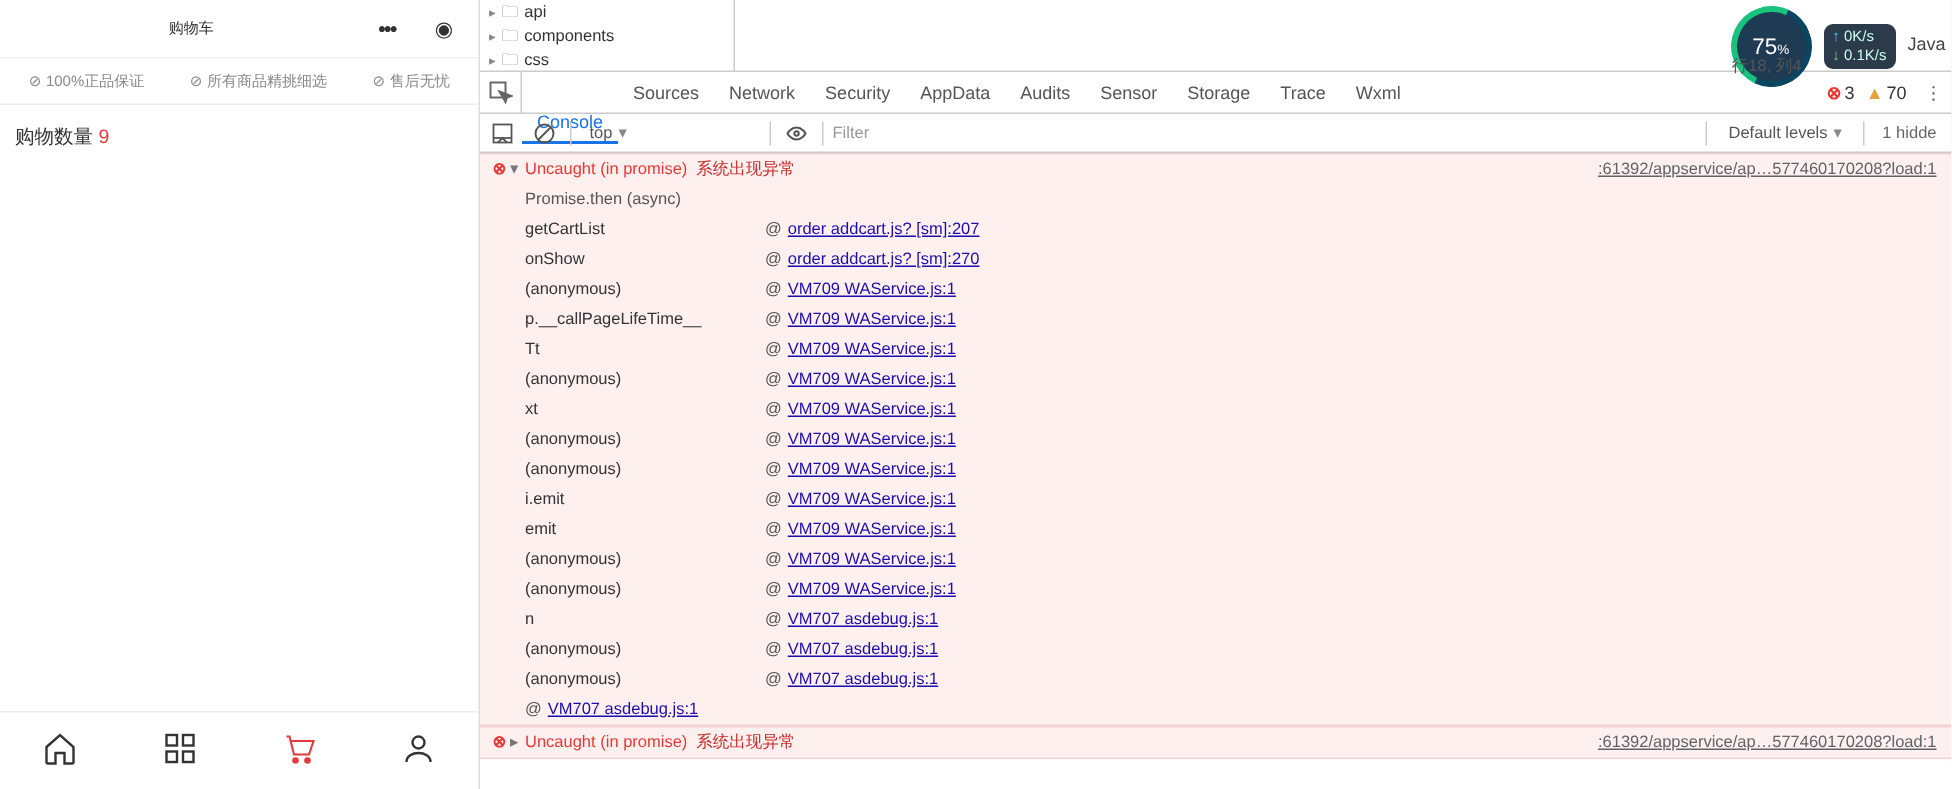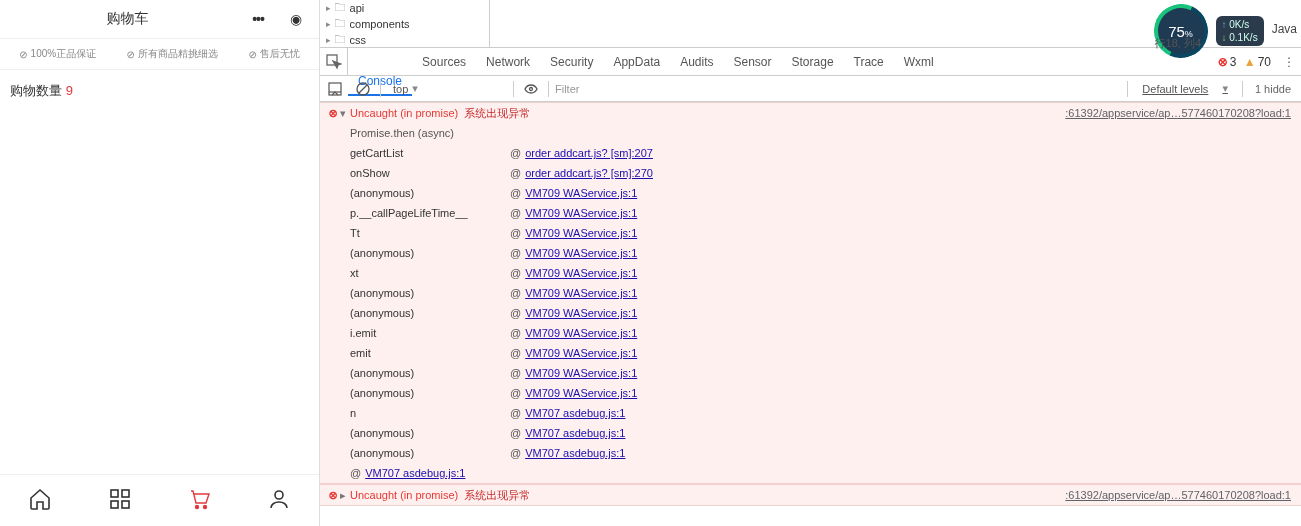--- a/index.html
+++ b/index.html
@@ -1,21 +1,21 @@
 <!DOCTYPE html>
 <html><head>
 <meta charset="utf-8">
 <style>
 * { margin: 0; padding: 0; box-sizing: border-box; font-family: -apple-system, "Segoe UI", Arial, sans-serif; }
 body { display: flex; width: 1301px; height: 526px; overflow: hidden; font-size: 12px; color: #333; background: #fff; }
 
 
 .app-preview { width: 320px; display: flex; flex-direction: column; border-right: 1px solid #ddd; }
 .app-header { display: flex; align-items: center; justify-content: space-between; padding: 6px 10px; height: 38px; }
-.app-title { flex: 1; text-align: center; font-size: 14px; font-weight: 500; }
+.app-title { flex: 1; text-align: center; font-size: 10px; font-weight: 500; }
 .app-header-right { display: flex; gap: 12px; align-items: center; }
 .pill-dots, .pill-target { width: 26px; height: 20px; display: flex; align-items: center; justify-content: center; }
 .pill-dots { font-weight: bold; font-size: 14px; letter-spacing: -1px; }
 .pill-target { font-size: 14px; }
 .promo-row { display: flex; justify-content: space-around; padding: 8px 4px; border-top: 1px solid #eee; border-bottom: 1px solid #eee; font-size: 10px; color: #888; }
 .promo-item { display: flex; align-items: center; gap: 3px; }
 .cart-summary { padding: 12px 10px; font-size: 13px; }
 .cart-count-num { color: #e4393c; }
 .app-spacer { flex: 1; }
 .app-tabbar { display: flex; justify-content: space-around; padding: 12px 0; border-top: 1px solid #eee; }
@@ -47,21 +47,21 @@
 .tb-badge-e { color: #e53935; font-weight: bold; }
 .tb-badge-w { color: #e8a33d; font-weight: bold; }
 .tb-vdots { padding: 0 6px; color: #555; }
 
 
 .toolbar { display: flex; align-items: center; height: 26px; border-bottom: 1px solid #ccc; gap: 6px; padding: 0 4px; font-size: 11px; color: #555; }
 .tl-icon { width: 22px; height: 22px; display: flex; align-items: center; justify-content: center; }
 .tl-sep { width: 1px; height: 16px; background: #ccc; }
 .tl-ctx { display: flex; align-items: flex-end; gap: 4px; padding: 0 6px; min-width: 120px; }
 .tl-filter { flex: 1; color: #999; }
-.tl-levels { display: flex; align-items: center; gap: 14px; padding: 0 8px; text-decoration: underline; }
+.tl-levels { display: flex; align-items: center; gap: 4px; padding: 0 8px; }
 .tl-hidden { padding: 0 6px; color: #666; }
 
 
 .console-body { flex: 1; overflow: auto; font-family: Menlo, Consolas, monospace; font-size: 11px; line-height: 20px; }
 .log-block { background: #fff0f0; border-top: 1px solid #f3d1d1; border-bottom: 1px solid #f3d1d1; }
 .log-head { display: flex; align-items: flex-start; padding: 0 6px; }
 .log-x { color: #e53935; font-weight: bold; width: 14px; text-align: center; }
 .log-tri { color: #777; width: 10px; }
 .log-msg { flex: 1; display: flex; gap: 6px; min-width: 0; }
 .uncaught { color: #e53935; }

